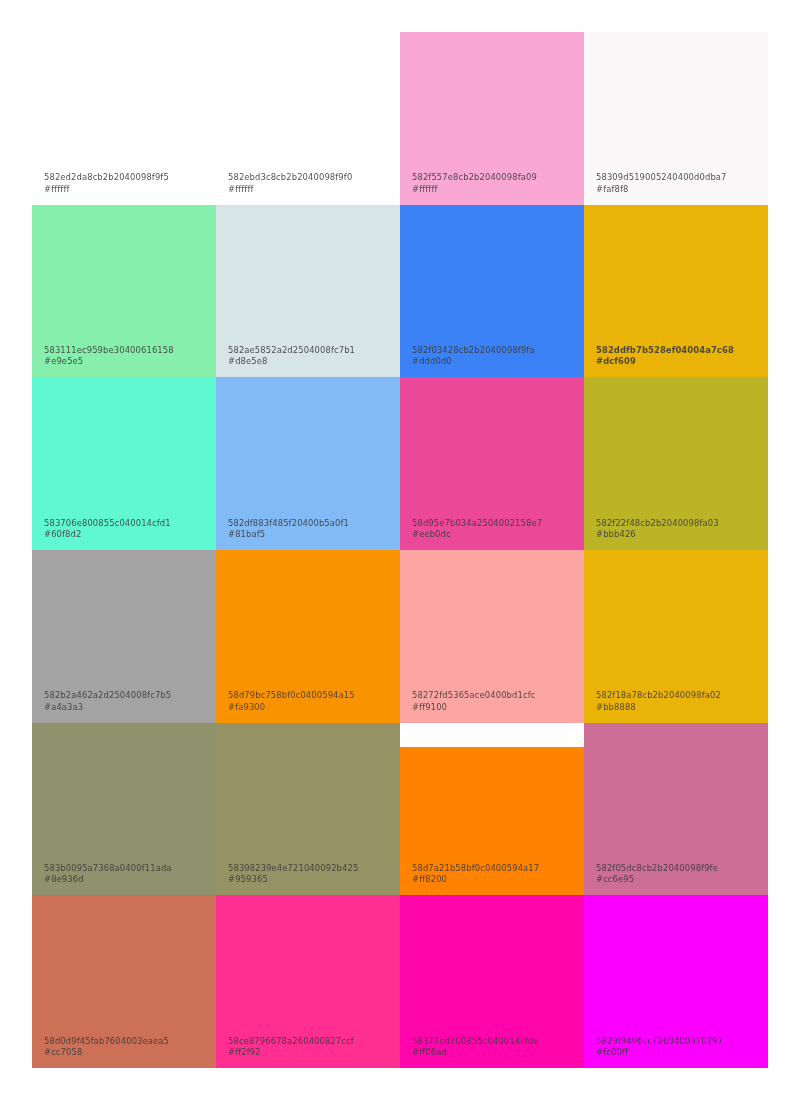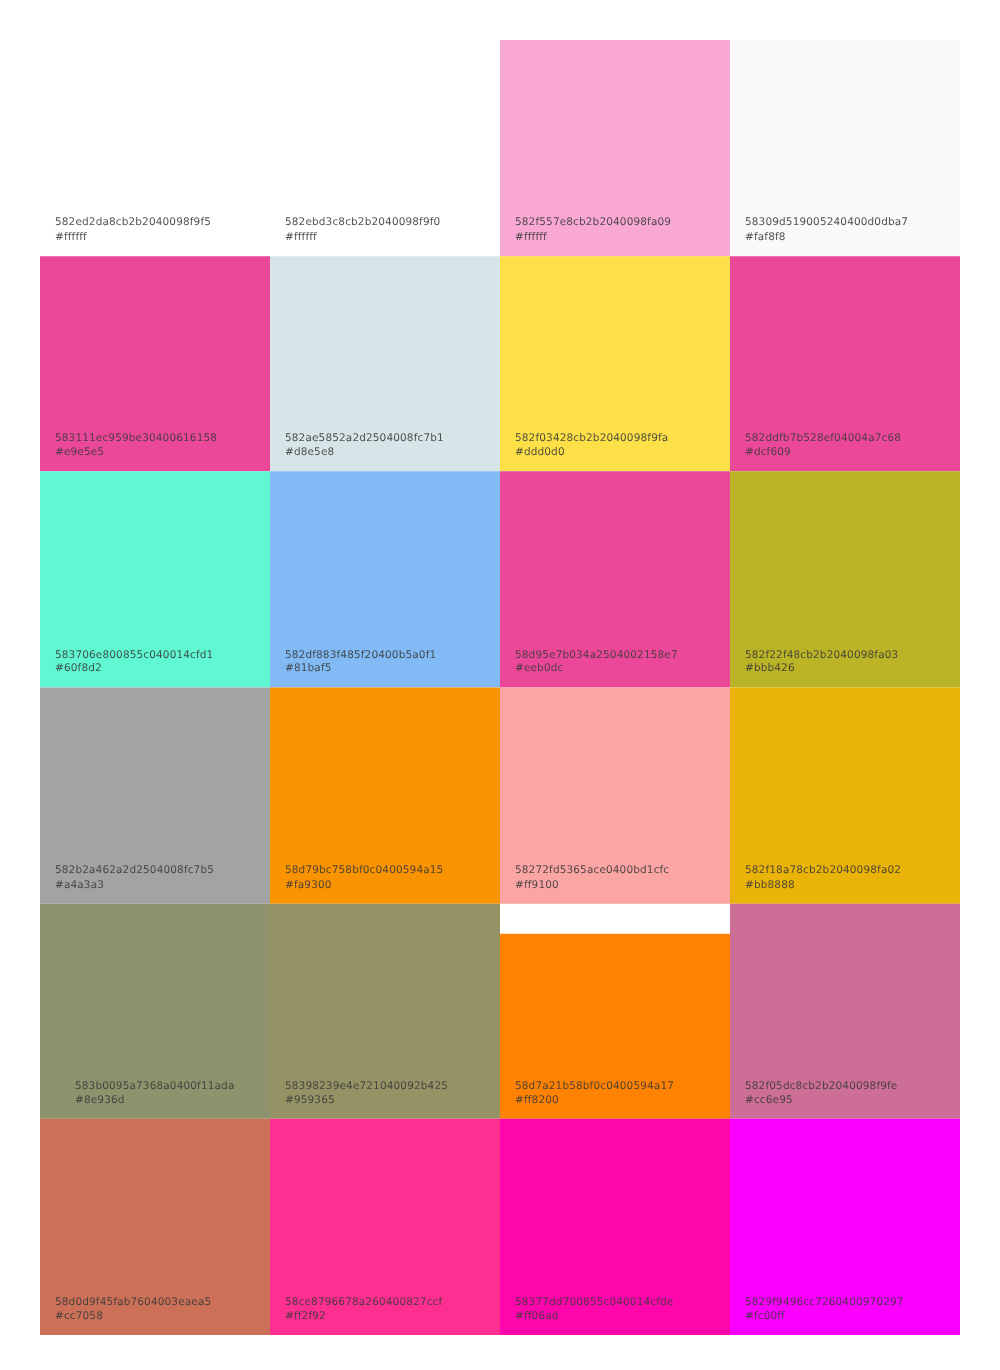--- a/index.html
+++ b/index.html
@@ -75,39 +75,39 @@
         <span class="swatch-id">582f557e8cb2b2040098fa09</span>
         <span class="swatch-hex">#ffffff</span>
       </div>
     </div>
     <div class="swatch" style="background: rgb(250, 248, 248);">
       <div class="swatch-caption" style="color: rgb(58, 58, 58);">
         <span class="swatch-id">58309d519005240400d0dba7</span>
         <span class="swatch-hex">#faf8f8</span>
       </div>
     </div>
-    <div class="swatch" style="background: #ec4899; padding-left: 10px;">
+    <div class="swatch" style="background: #86efac; padding-left: 10px;">
       <div class="swatch-caption" style="color: rgb(58, 58, 58);">
         <span class="swatch-id">583111ec959be30400616158</span>
         <span class="swatch-hex">#e9e5e5</span>
       </div>
     </div>
     <div class="swatch" style="background: rgb(216, 229, 232);">
       <div class="swatch-caption" style="color: rgb(58, 58, 58);">
         <span class="swatch-id">582ae5852a2d2504008fc7b1</span>
         <span class="swatch-hex">#d8e5e8</span>
       </div>
     </div>
-    <div class="swatch" style="background: #fde047;">
+    <div class="swatch" style="background: #3b82f6;">
       <div class="swatch-caption" style="color: rgb(58, 58, 58);">
         <span class="swatch-id">582f03428cb2b2040098f9fa</span>
         <span class="swatch-hex">#ddd0d0</span>
       </div>
     </div>
-    <div class="swatch" style="background: #ec4899;">
+    <div class="swatch" style="background: #eab308; font-weight: bold;">
       <div class="swatch-caption" style="color: rgb(58, 58, 58);">
         <span class="swatch-id">582ddfb7b528ef04004a7c68</span>
         <span class="swatch-hex">#dcf609</span>
       </div>
     </div>
     <div class="swatch" style="background: rgb(96, 248, 210);">
       <div class="swatch-caption" style="color: rgb(58, 58, 58);">
         <span class="swatch-id">583706e800855c040014cfd1</span>
         <span class="swatch-hex">#60f8d2</span>
       </div>
@@ -148,21 +148,21 @@
         <span class="swatch-hex">#ff9100</span>
       </div>
     </div>
     <div class="swatch" style="background: #eab308;">
       <div class="swatch-caption" style="color: rgb(58, 58, 58);">
         <span class="swatch-id">582f18a78cb2b2040098fa02</span>
         <span class="swatch-hex">#bb8888</span>
       </div>
     </div>
     <div class="swatch" style="background: rgb(142, 147, 109);">
-      <div class="swatch-caption" style="color: rgb(58, 58, 58); margin-left: 16px;">
+      <div class="swatch-caption" style="color: rgb(58, 58, 58);">
         <span class="swatch-id">583b0095a7368a0400f11ada</span>
         <span class="swatch-hex">#8e936d</span>
       </div>
     </div>
     <div class="swatch" style="background: rgb(149, 147, 101);">
       <div class="swatch-caption" style="color: rgb(58, 58, 58);">
         <span class="swatch-id">58398239e4e721040092b425</span>
         <span class="swatch-hex">#959365</span>
       </div>
     </div>

